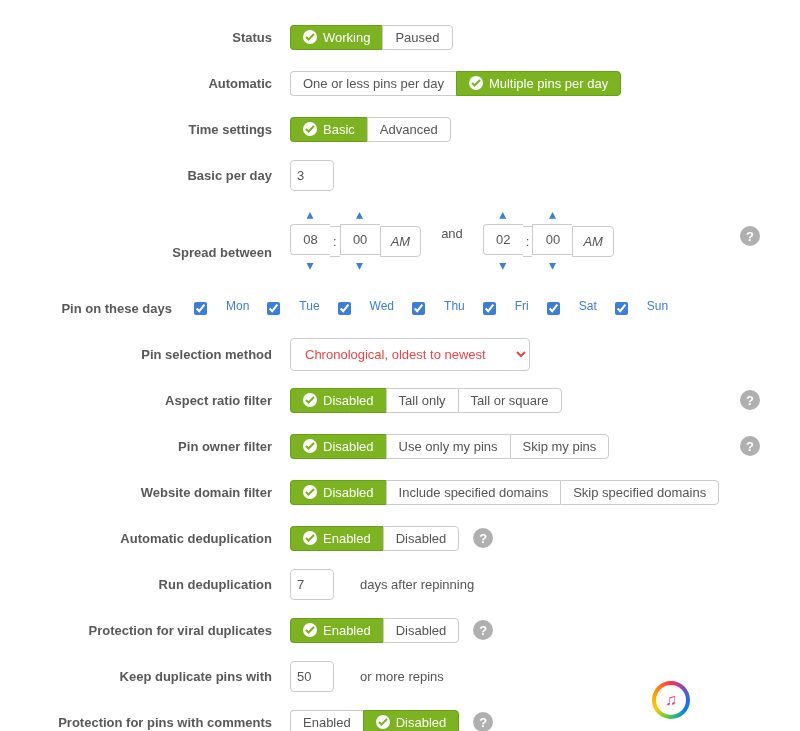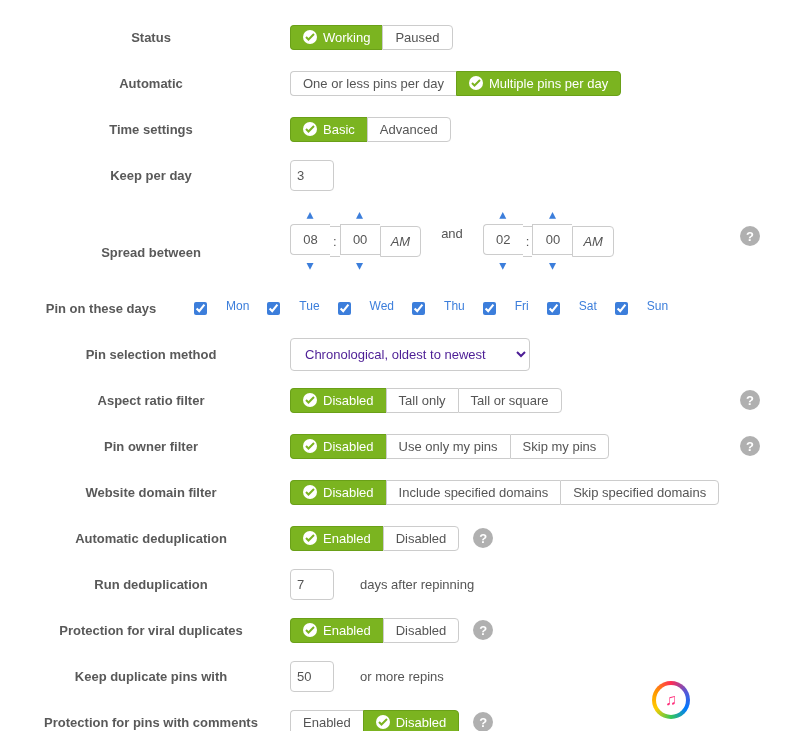--- a/index.html
+++ b/index.html
@@ -12,21 +12,21 @@
     padding: 20px 30px;
   }
   .row {
     display: flex;
     align-items: center;
     margin-bottom: 12px;
     min-height: 34px;
   }
   .label {
     width: 260px;
-    text-align: center;
+    text-align: right;
     padding-right: 18px;
     font-weight: 600;
     color: #595959;
     font-size: 13px;
   }
   .ctrl {
     display: flex;
     align-items: center;
     flex: 1;
     gap: 0;
@@ -73,21 +73,21 @@
     font-family: inherit;
     color:#555;
   }
   .numbox-sm { width: 40px; text-align:center; }
   select.sel {
     border: 1px solid #ccc;
     border-radius: 4px;
     padding: 7px 10px;
     font-size: 13px;
     width: 240px;
-    color:#4c1d95;
+    color:#ef4444;
     background:#fff;
   }
   .between-txt { margin: 8px 20px; color:#555; }
   .after-txt { margin-left: 26px; color:#555; }
   
   .help {
     width: 20px; height:20px;
     border-radius: 50%;
     background: #b0b0b0;
     color:#fff;
@@ -188,21 +188,21 @@
             </svg>
           </span>
         <span>Basic</span>
       </button>
       <button class="btn">Advanced</button>
     </div>
   </div>
 </div>
 
 <div class="row">
-  <div class="label">Keep per day</div>
+  <div class="label">Basic per day</div>
   <div class="ctrl">
     <input class="numbox" value="3" style="">
   </div>
 </div>
 
 <div class="row spread-row">
   <div class="label">Spread between</div>
   <div class="ctrl">
     <div class="time-group">
       <div class="time-col">

